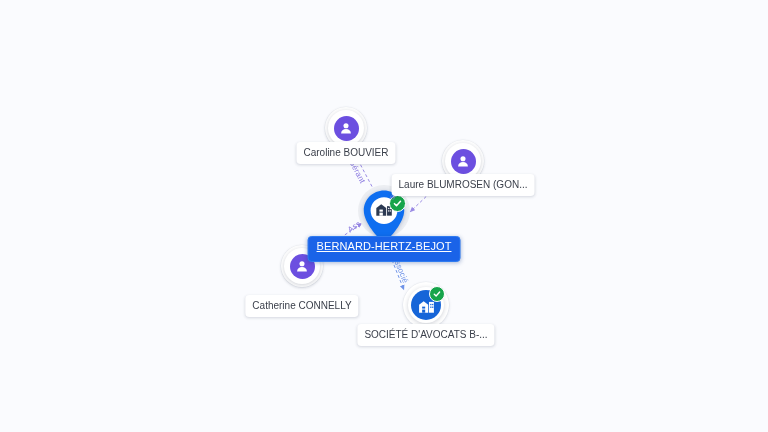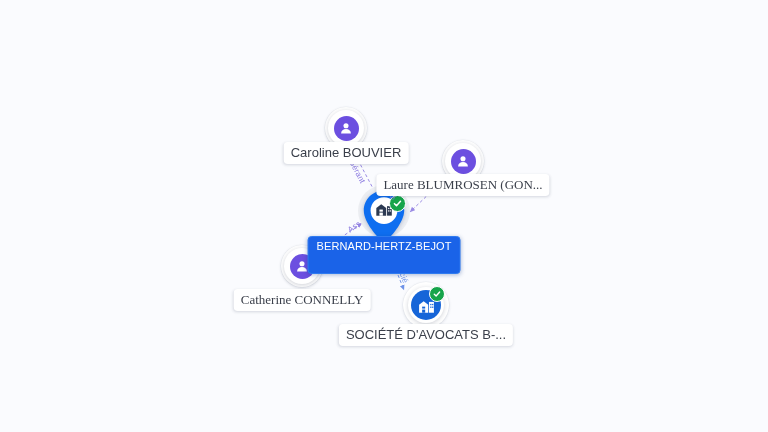--- a/index.html
+++ b/index.html
@@ -122,36 +122,37 @@
     justify-content: center;
     z-index: 6;
   }
 
   
   .node-label {
     position: absolute;
     transform: translate(-50%, 0);
     background: #ffffff;
     color: #3a3f4a;
-    font-size: 13px;
+    font-size: 10px;
     line-height: 13px;
     padding: 4px 7px 5px 7px;
     border-radius: 4px;
     white-space: nowrap;
     box-shadow: 0 1px 3px rgba(40,50,80,0.18);
     z-index: 5;
   }
   .node-label.primary {
     background: #1a63e8;
     color: #ffffff;
     border: 1.5px solid #2f7bf0;
     box-shadow: 0 1px 4px rgba(20,60,140,0.35);
     font-size: 11px;
-    padding: 3px 8px 20px 8px;
+    padding: 3px 8px 8px 8px;
     letter-spacing: 0.1px;
+    text-decoration: underline;
   }
 
   
   .edge-label {
     position: absolute;
     font-size: 8px;
     white-space: nowrap;
     transform-origin: 0 0;
     letter-spacing: 0.2px;
     pointer-events: none;
@@ -221,34 +222,34 @@
     <div class="node-halo" style="width:42px;height:42px;"></div>
     <div class="person-circle">
       <div class="person-avatar">
         <svg width="14" height="14" viewBox="0 0 16 16" aria-hidden="true">
           <circle cx="8" cy="5.4" r="2.9" fill="#ffffff"></circle>
           <path d="M2.4 14.2c0-3.2 2.5-5 5.6-5s5.6 1.8 5.6 5z" fill="#ffffff"></path>
         </svg>
       </div>
     </div>
   </div>
-  <div class="node-label" style="left:463px; top:174px;font-family:Liberation Serif, serif;">Laure BLUMROSEN (GON...</div>
+  <div class="node-label" style="left:463px; top:174px;">Laure BLUMROSEN (GON...</div>
 
   <div class="node" style="left:302px; top:266px;">
     <div class="node-halo" style="width:42px;height:42px;"></div>
     <div class="person-circle">
       <div class="person-avatar">
         <svg width="14" height="14" viewBox="0 0 16 16" aria-hidden="true">
           <circle cx="8" cy="5.4" r="2.9" fill="#ffffff"></circle>
           <path d="M2.4 14.2c0-3.2 2.5-5 5.6-5s5.6 1.8 5.6 5z" fill="#ffffff"></path>
         </svg>
       </div>
     </div>
   </div>
-  <div class="node-label" style="left:302px; top:289px;font-family:Liberation Serif, serif;">Catherine CONNELLY</div>
+  <div class="node-label" style="left:302px; top:295px;">Catherine CONNELLY</div>
 
   <div class="node" style="left:426px; top:305px;">
     <div class="node-halo" style="width:46px;height:46px;"></div>
     <div class="company-circle">
       <div class="company-inner">
         <svg width="19" height="19" viewBox="0 0 20 20" aria-hidden="true">
           <path d="M2.2 17.6V9.1L7.0 5.4l4.8 3.7v8.5z" fill="#ffffff"></path>
           <rect x="12.6" y="6.2" width="5.2" height="11.4" fill="#ffffff"></rect>
           <rect x="5.4" y="11.2" width="3.2" height="2.0" fill="#1665d8"></rect>
           <rect x="5.4" y="14.3" width="3.2" height="3.3" fill="#1665d8"></rect>

